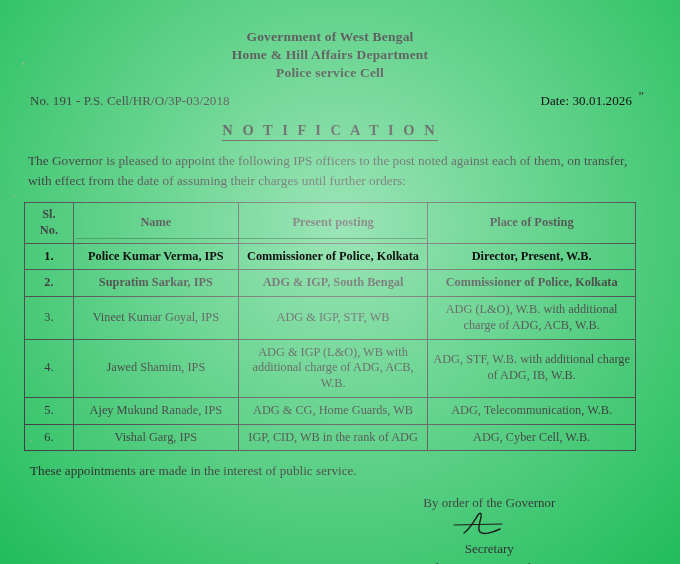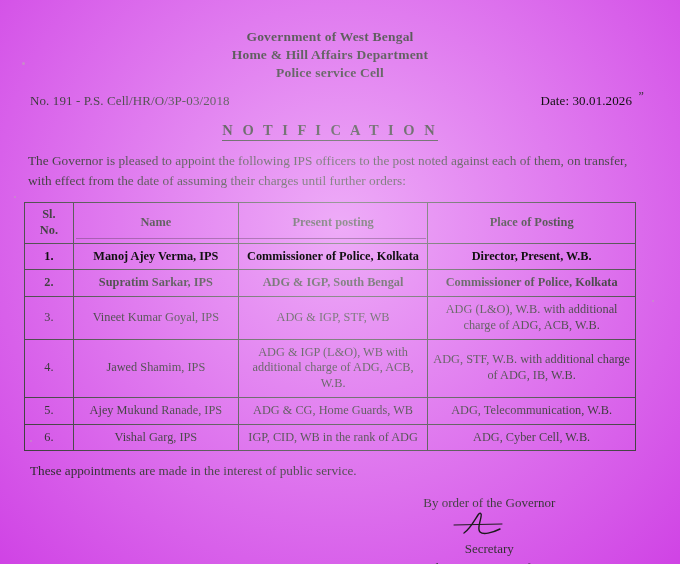--- a/index.html
+++ b/index.html
@@ -11,21 +11,21 @@
     height: 564px;
     background: #f2f0ec;
     font-family: "Liberation Serif", serif;
     color: #111;
     overflow: hidden;
   }
   .page {
     position: relative;
     width: 680px;
     height: 564px;
-    background: #d946ef;
+    background: #22c55e;
     box-sizing: border-box;
     padding: 28px 44px 10px 24px;
   }
   
   .page::before {
     content: "";
     position: absolute;
     inset: 0;
     background:
       radial-gradient(ellipse at 50% 40%, rgba(255,255,255,0.55), rgba(0,0,0,0.045) 100%);
@@ -182,21 +182,21 @@
           <div>No.</div>
         </th>
         <th>Name</th>
         <th>Present posting</th>
         <th>Place of Posting</th>
       </tr>
     </thead>
     <tbody>
       <tr class="row-bold" style="position:relative;">
         <td>1.</td>
-        <td>Manoj Ajey Verma, IPS</td>
+        <td>Police Kumar Verma, IPS</td>
         <td>Commissioner of Police, Kolkata</td>
         <td>Director, Present, W.B.</td>
       </tr>
       <tr class="row-bold">
         <td>2.</td>
         <td>Supratim Sarkar, IPS</td>
         <td>ADG &amp; IGP, South Bengal</td>
         <td>Commissioner of Police, Kolkata</td>
       </tr>
       <tr>

